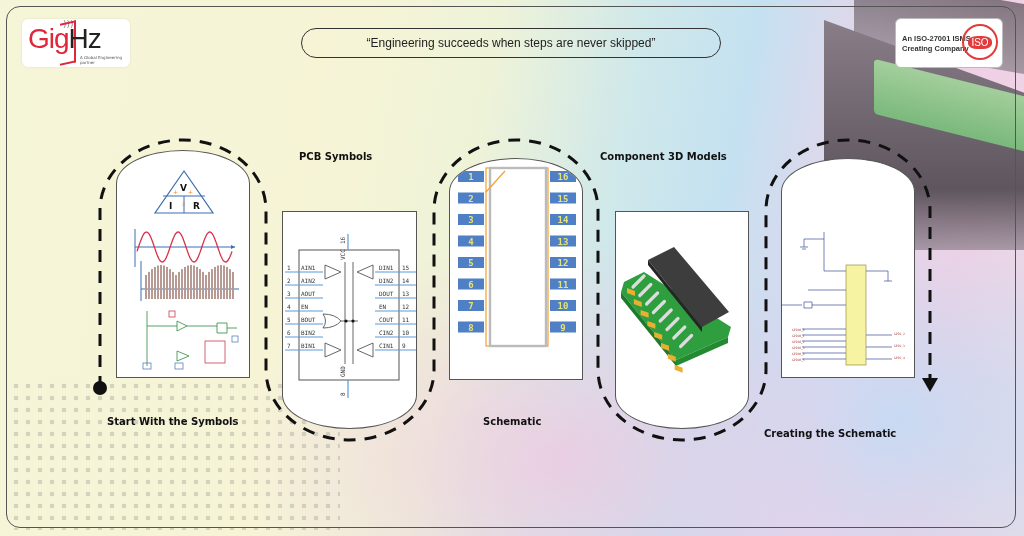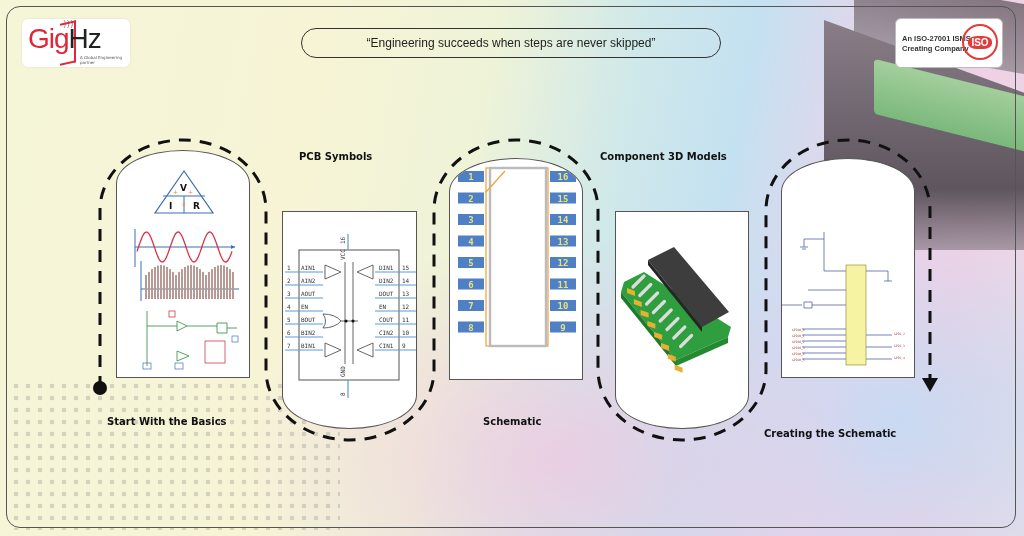--- a/index.html
+++ b/index.html
@@ -26,21 +26,21 @@
   .logo-door{position:absolute;left:38px;top:3px;width:14px;height:38px;border:2px solid #e0263a;border-left:none;transform:skewY(-12deg);}
   .logo-wifi{position:absolute;left:41px;top:0;font-size:9px;color:#888;}
   .logo-tag{position:absolute;left:58px;top:36px;font-size:4px;color:#555;}
 
   .quote{position:absolute;left:301px;top:28px;width:420px;height:30px;border:1.5px solid #333;border-radius:16px;box-sizing:border-box;
     display:flex;align-items:center;justify-content:center;font-size:12px;color:#222;font-family:"Liberation Sans",sans-serif;}
 
   .iso{position:absolute;left:895px;top:18px;width:108px;height:50px;background:#fff;border:1.5px solid #bbb;border-radius:6px;box-sizing:border-box;}
   .iso-text{position:absolute;left:6px;top:15px;font-size:7.5px;font-weight:bold;color:#333;line-height:10px;font-family:"Liberation Sans",sans-serif;}
   .iso-seal{position:absolute;left:66px;top:5px;width:36px;height:36px;border-radius:50%;border:2px solid #e23b3b;box-sizing:border-box;display:flex;align-items:center;justify-content:center;}
-  .iso-seal span{font-size:10px;font-weight:bold;color:#fff;background:#e23b3b;border-radius:40%;padding:1px 3px;font-family:"Liberation Sans",sans-serif;}
+  .iso-seal span{font-size:10px;font-weight:normal;color:#fff;background:#e23b3b;border-radius:40%;padding:1px 3px;font-family:"Liberation Sans",sans-serif;}
 
   svg.path{position:absolute;left:0;top:0;}
   .card{position:absolute;background:#fff;border:1.5px solid #555;box-sizing:border-box;overflow:hidden;}
   .card-up{border-radius:80px 80px 0 0 / 40px 40px 0 0;}
   .card-down{border-radius:0 0 80px 80px / 0 0 40px 40px;}
   .label{position:absolute;font-weight:bold;font-size:10px;color:#111;font-family:"DejaVu Sans",sans-serif;white-space:nowrap;}
   .pin-num{font-size:6px;fill:#333;font-family:"DejaVu Sans Mono",monospace;}
   .pad-num{font-size:9px;fill:#e6e27a;font-family:"DejaVu Sans Mono",monospace;font-weight:bold;}
 </style>
 </head>
@@ -141,21 +141,21 @@
       <path d="M30,175 L60,175 M60,170 L70,175 L60,180 Z M70,175 L100,175 M100,172 L110,172 L110,182 L100,182 Z M110,177 L120,177"></path>
       <rect x="88" y="190" width="20" height="22" stroke="#c84050"></rect>
       <path d="M60,200 L72,205 L60,210 Z M30,160 L30,215"></path>
       <rect x="52" y="160" width="6" height="6" stroke="#c84050"></rect>
       <rect x="115" y="185" width="6" height="6" stroke="#5a7fc4"></rect>
       <rect x="26" y="212" width="8" height="6" stroke="#5a7fc4"></rect>
       <rect x="58" y="212" width="8" height="6" stroke="#5a7fc4"></rect>
     </g>
   </svg>
 </div>
-<div class="label" style="left:107px;top:416px;">Start With the Basics</div>
+<div class="label" style="left:107px;top:416px;">Start With the Symbols</div>
 
 <div class="card card-down" style="left:282px;top:211px;width:135px;height:218px;">
   <svg width="135" height="218" id="symbol-svg">
     <rect x="16" y="38" width="100" height="130" fill="none" stroke="#555" stroke-width="1"></rect>
     <line x1="65" y1="22" x2="65" y2="38" stroke="#5a9ad6" stroke-width="1.2"></line>
     <line x1="65" y1="168" x2="65" y2="186" stroke="#5a9ad6" stroke-width="1.2"></line>
     <text x="62" y="48" class="pin-num" transform="rotate(-90 62 48)">VCC</text>
     <text x="62" y="32" class="pin-num" transform="rotate(-90 62 32)">16</text>
     <text x="62" y="165" class="pin-num" transform="rotate(-90 62 165)">GND</text>
     <text x="62" y="184" class="pin-num" transform="rotate(-90 62 184)">8</text>

